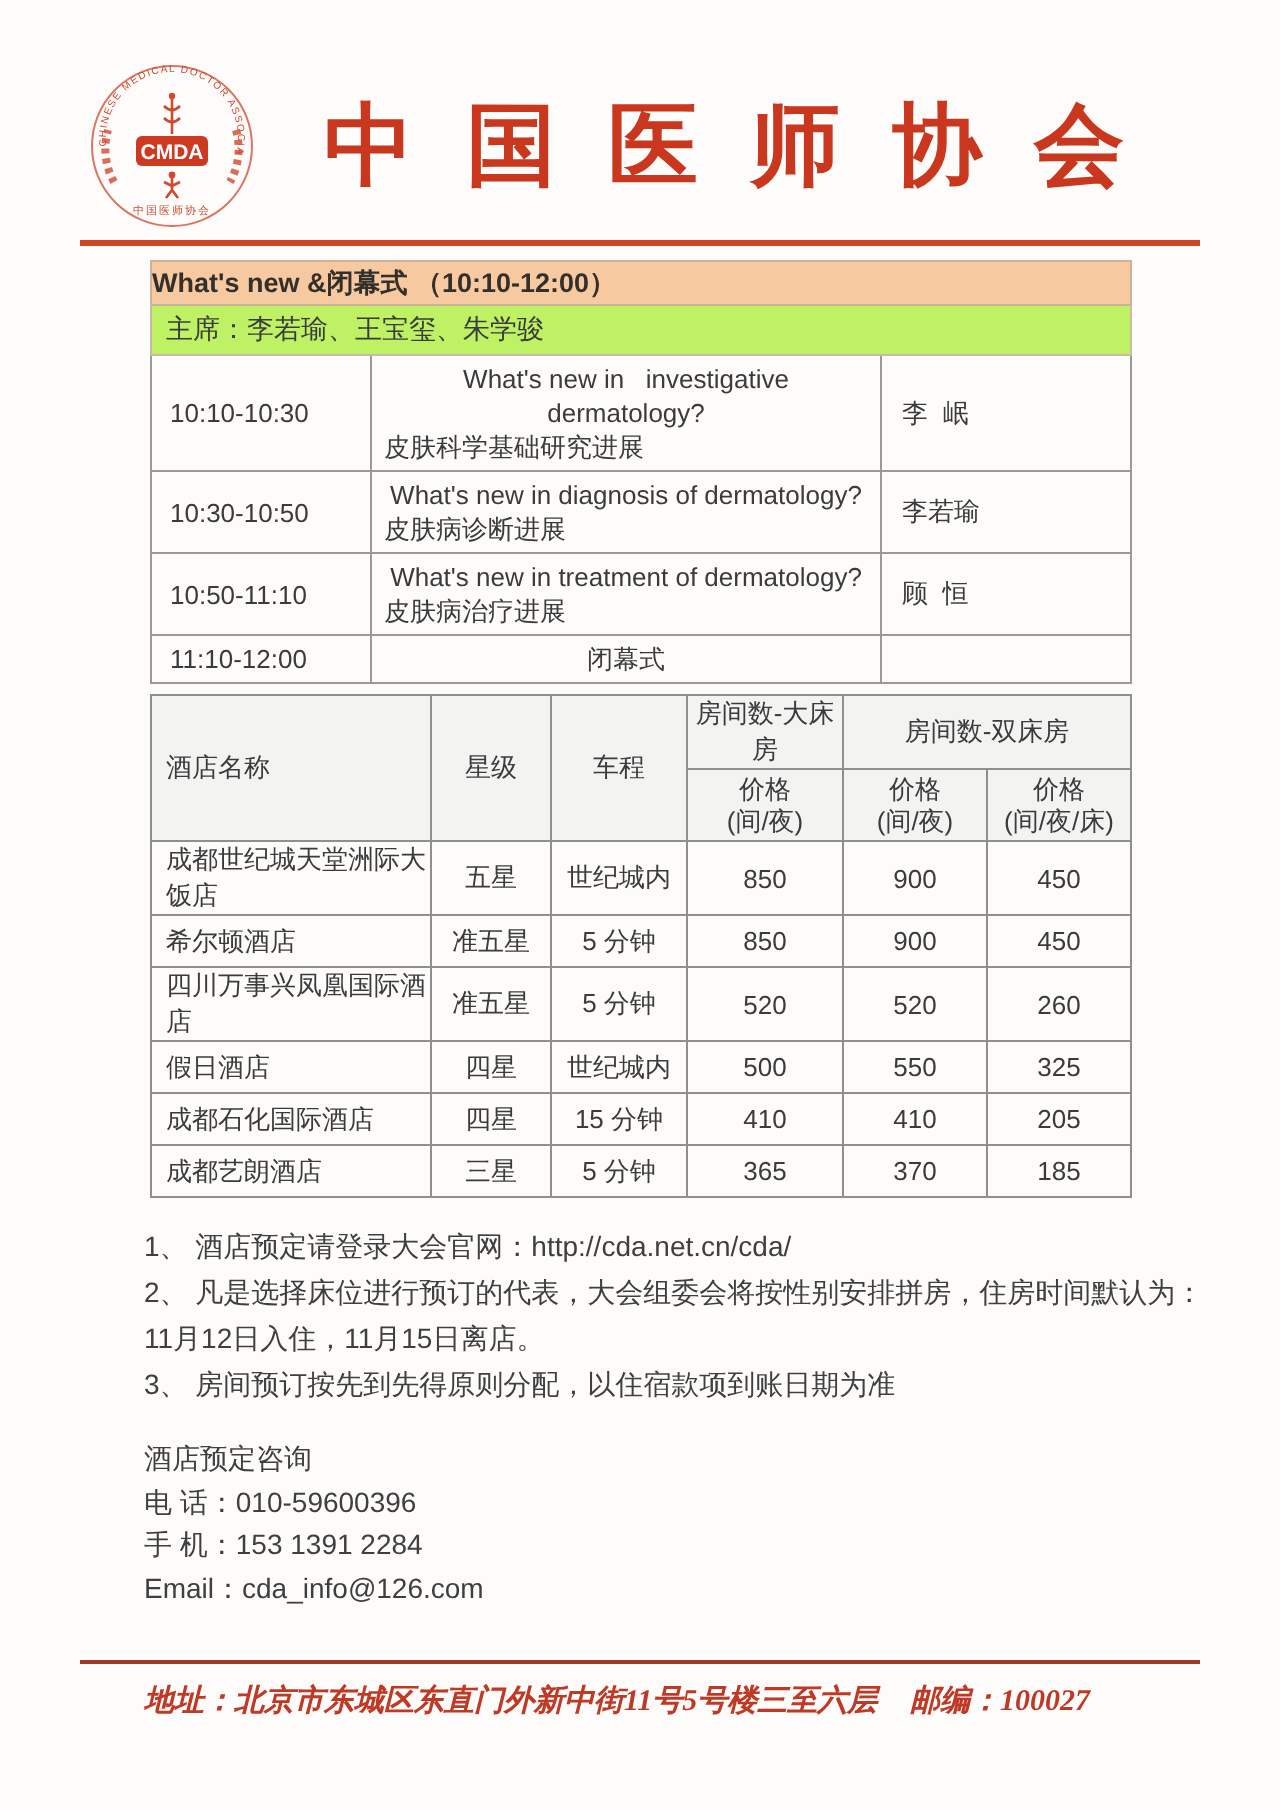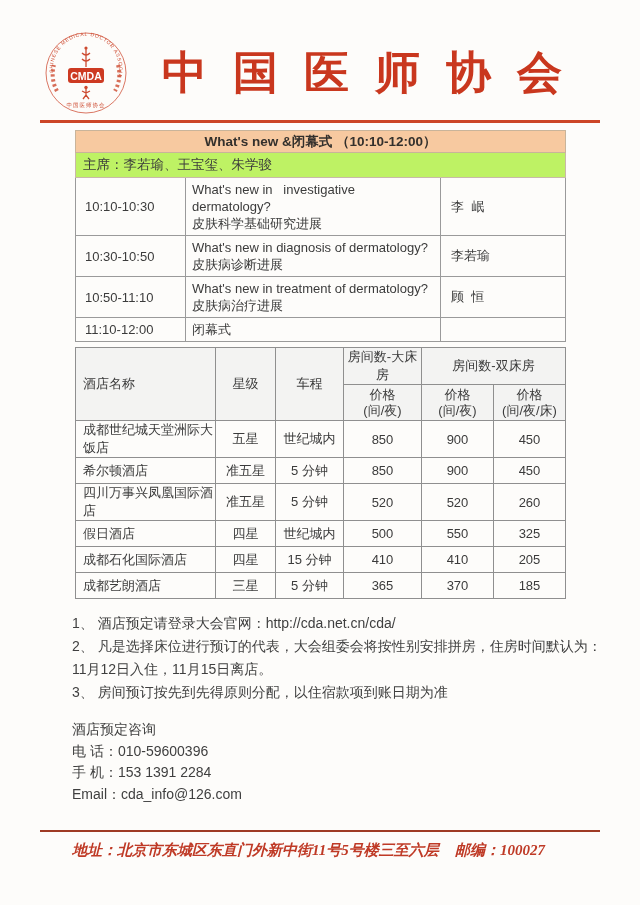--- a/index.html
+++ b/index.html
@@ -20,30 +20,30 @@
 
   
   table { border-collapse:collapse; table-layout:fixed; }
   .session-table { width:490px; margin:7px 0 0 75px; font-size:13px; }
   .session-table td { border:1px solid #9a9a9a; vertical-align:middle; }
   .venue-cell {
     background:#f0a15e; color:#ce2f14; font-weight:bold; text-align:center;
     height:23px; font-size:13.5px; border-color:#c9a27e !important;
   }
   .stitle-cell {
-    background:#f7c9a0; color:#33302c; font-weight:bold; text-align:center;
+    background:#f7c9a0; color:#33302c; font-weight:bold; 
     height:22px; font-size:13.5px; border-color:#c9b49a !important;
   }
   .chairs-cell {
     background:#bef264; color:#3b3b3b; text-align:left; height:25px;
     padding-left:7px; font-size:13.5px; border-color:#c9b9a9 !important;
   }
   .talk-time { padding-left:9px; height:40px; white-space:pre-wrap; }
   .talk-cell { padding:3px 6px; }
-  .talk-en { white-space:pre-wrap; line-height:17px; }
+  .talk-en { white-space:pre-wrap; line-height:17px;text-align:center; }
   .talk-cn { white-space:pre-wrap; line-height:17px; }
   .speaker-cell { padding-left:10px; white-space:pre-wrap; }
   .closing-row td { height:21px;margin-top:32px; }
 
   
   .hotel-title { margin:17px 0 0 72px; font-size:15px; font-weight:bold; color:#222; }
   .hotel-table { width:490px; margin:5px 0 0 75px; font-size:13px; }
   .hotel-table td { border:1px solid #8f8f8f; vertical-align:middle; text-align:center; }
   .hotel-table .hth { background:#f3f3f2; }
   .h-name-hd { text-align:left !important; padding-left:7px; }

